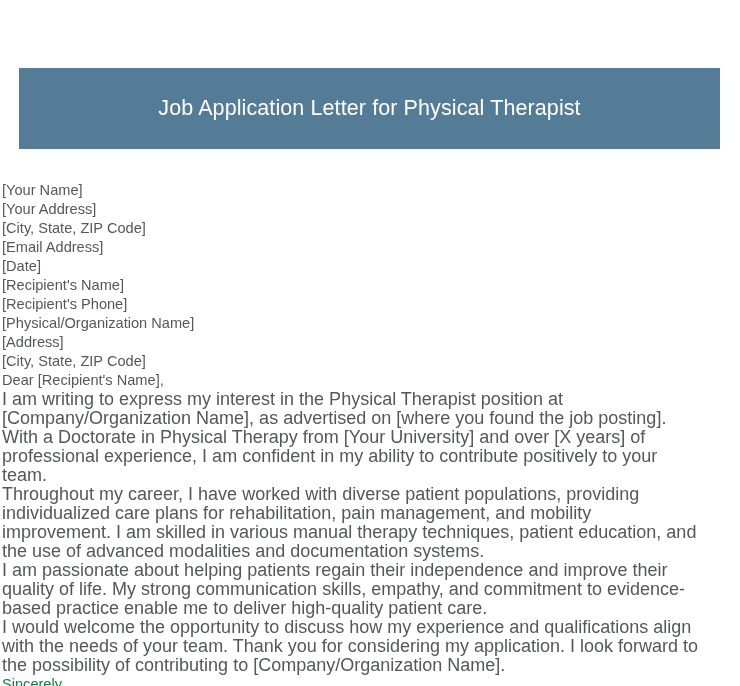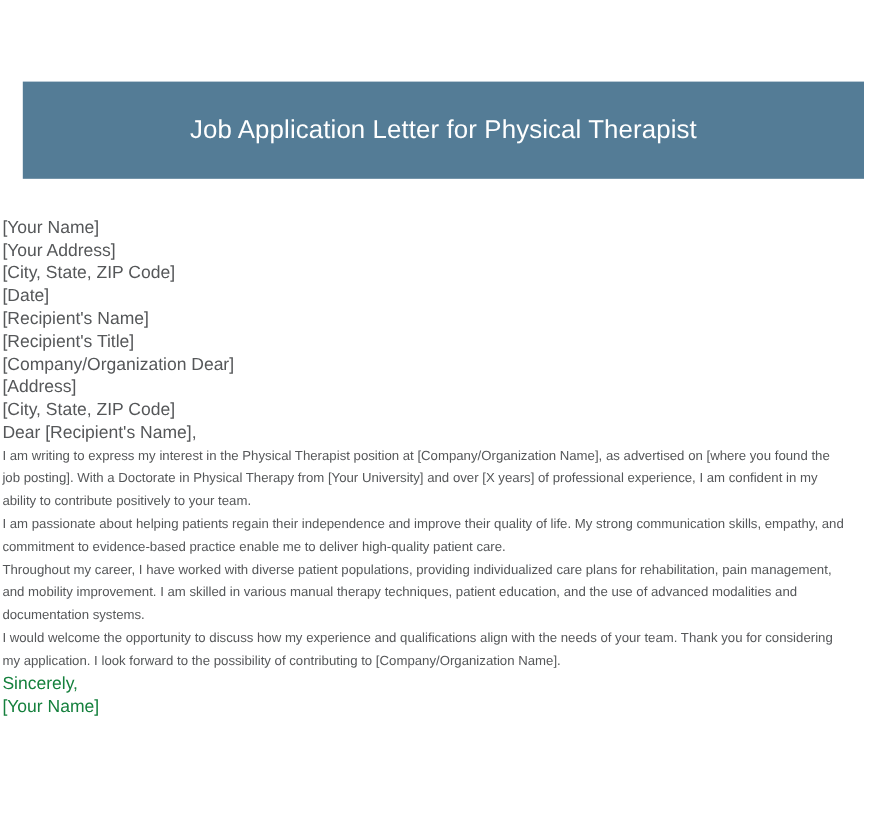--- a/index.html
+++ b/index.html
@@ -55,21 +55,21 @@
     margin: 0;
     padding: 0;
   }
   .addr-line {
     font-size: 14.6px;
     line-height: 19px;
     color: #555759;
     white-space: nowrap;
   }
   .para {
-    font-size: 11px;
+    font-size: 18px;
     line-height: 19px;
     color: #555759;
     margin: 0;
     text-align: left;
   }
   .sig-line {
     font-size: 14.6px;
     line-height: 19px;
     color: #15803d;
     white-space: nowrap;
@@ -83,36 +83,37 @@
   <div class="doc-header">
     <h1 class="doc-title">Job Application Letter for Physical Therapist</h1>
   </div>
 
   <div class="letter-body">
 
     <div class="addr-block">
       <div class="addr-line">[Your Name]</div>
       <div class="addr-line">[Your Address]</div>
       <div class="addr-line">[City, State, ZIP Code]</div>
+      <div class="addr-line">[Email Address]</div>
       <div class="addr-line">[Date]</div>
     </div>
 
     <div class="addr-block">
       <div class="addr-line">[Recipient's Name]</div>
-      <div class="addr-line">[Recipient's Title]</div>
-      <div class="addr-line">[Company/Organization Dear]</div>
+      <div class="addr-line">[Recipient's Phone]</div>
+      <div class="addr-line">[Physical/Organization Name]</div>
       <div class="addr-line">[Address]</div>
       <div class="addr-line">[City, State, ZIP Code]</div>
     </div>
 
     <div class="addr-line">Dear [Recipient's Name],</div>
 
     <p class="para">I am writing to express my interest in the Physical Therapist position at [Company/Organization Name], as advertised on [where you found the job posting]. With a Doctorate in Physical Therapy from [Your University] and over [X years] of professional experience, I am confident in my ability to contribute positively to your team.</p>
+    <p class="para">Throughout my career, I have worked with diverse patient populations, providing individualized care plans for rehabilitation, pain management, and mobility improvement. I am skilled in various manual therapy techniques, patient education, and the use of advanced modalities and documentation systems.</p>
     <p class="para">I am passionate about helping patients regain their independence and improve their quality of life. My strong communication skills, empathy, and commitment to evidence-based practice enable me to deliver high-quality patient care.</p>
-    <p class="para">Throughout my career, I have worked with diverse patient populations, providing individualized care plans for rehabilitation, pain management, and mobility improvement. I am skilled in various manual therapy techniques, patient education, and the use of advanced modalities and documentation systems.</p>
     <p class="para">I would welcome the opportunity to discuss how my experience and qualifications align with the needs of your team. Thank you for considering my application. I look forward to the possibility of contributing to [Company/Organization Name].</p>
 
     <div class="sig-line">Sincerely,</div>
     <div class="sig-line">[Your Name]</div>
 
   </div>
 
 </div>
 
 </body></html>

